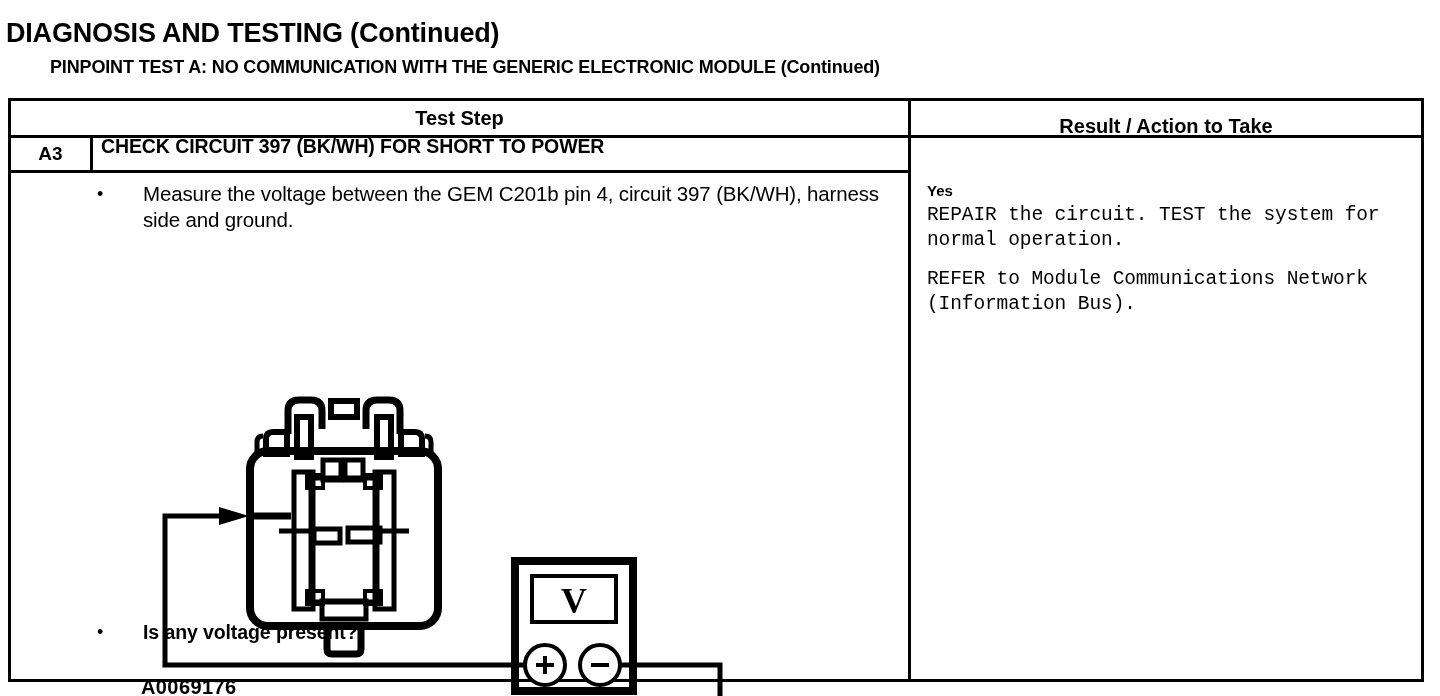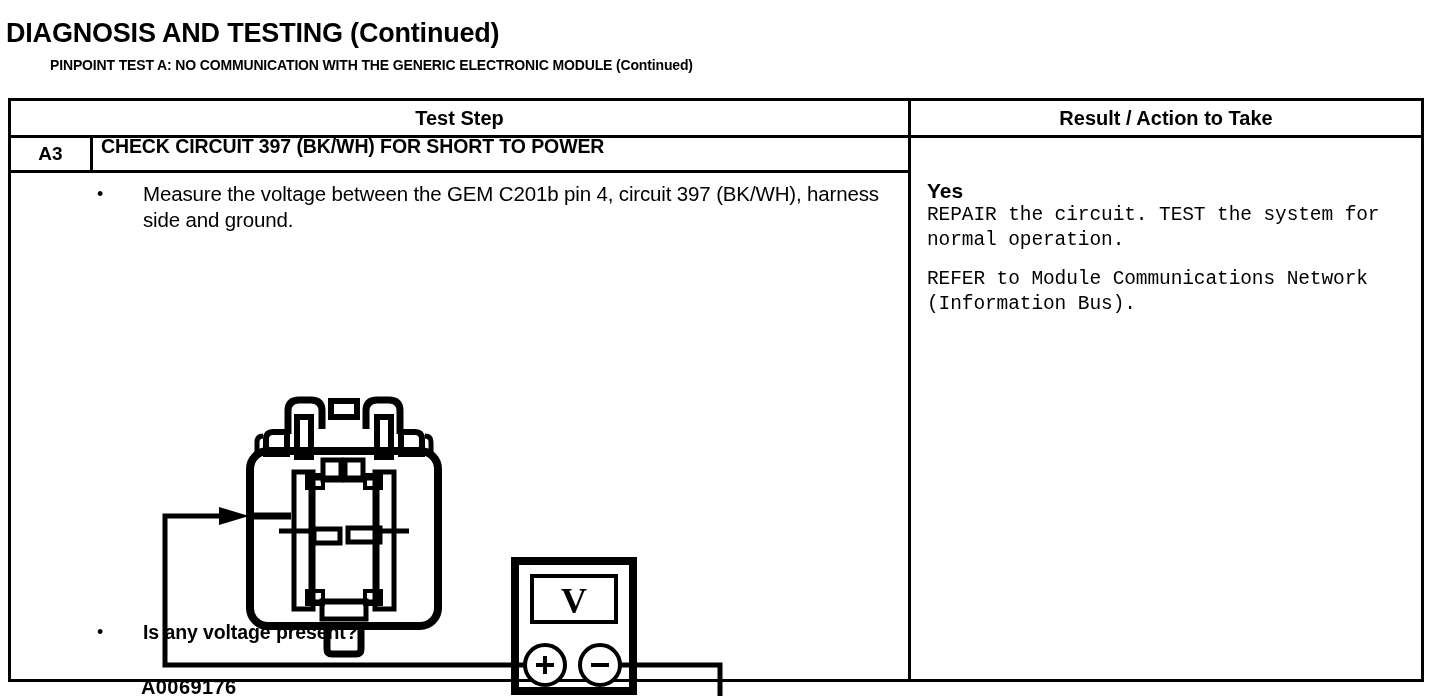--- a/index.html
+++ b/index.html
@@ -11,21 +11,21 @@
   }
 
   
   #doc-title{
     position:absolute;left:6px;top:8px;
     font-size:27px;font-weight:bold;letter-spacing:-0.2px;
     white-space:nowrap;line-height:1;margin-top:12px;
   }
   #pinpoint-title{
     position:absolute;left:50px;top:58px;
-    font-size:14px;font-weight:bold;letter-spacing:-0.15px;
+    font-size:18px;font-weight:bold;letter-spacing:-0.15px;
     white-space:nowrap;line-height:1;text-align:right;
   }
 
   
   #test-table{
     position:absolute;left:8px;top:98px;
     width:1416px;height:584px;
     border:3px solid #000;
     box-sizing:border-box;
   }
@@ -34,21 +34,21 @@
   .tbl-vrule{position:absolute;width:3px;background:#000;}
 
   
   #hdr-row{position:absolute;left:0;top:0;width:100%;height:23px;}
   #hdr-test-step{
     position:absolute;left:0;top:0;width:897px;height:34px;
     display:flex;align-items:center;justify-content:center;
     font-size:20px;font-weight:bold;
   }
   #hdr-result{
-    position:absolute;left:900px;top:0;right:0;height:34px;
+    position:absolute;left:900px;top:8px;right:0;height:34px;
     display:flex;align-items:center;justify-content:center;
     font-size:20px;font-weight:bold;
   }
   #hdr-rule{top:34px;}
   #hdr-divider{left:897px;top:0;height:34px;}
 
   
   #a3-row{position:absolute;left:0;top:37px;width:897px;height:32px;}
   #a3-code{
     position:absolute;left:0;top:0;width:79px;height:32px;
@@ -91,21 +91,21 @@
     position:absolute;left:130px;top:506px;
     font-size:20px;font-weight:bold;letter-spacing:0.4px;
   }
 
   
   #result-body{
     position:absolute;left:900px;top:69px;right:0;height:509px;
     padding:8px 14px 0 16px;box-sizing:border-box;
   }
   .res-head{
-    font-size:21px;font-weight:bold;line-height:25px;margin:0;
+    font-size:15px;font-weight:bold;line-height:25px;margin:0;
   }
   .res-text{
     font-size:19.5px;line-height:25px;letter-spacing:-0.1px;margin:0 0 14px 0;font-family:Liberation Mono, monospace;
   }
   .res-text:last-child{margin-bottom:17px;}
 
   
   #diagram{
     position:absolute;left:0;top:69px;width:897px;height:509px;
     pointer-events:none;

